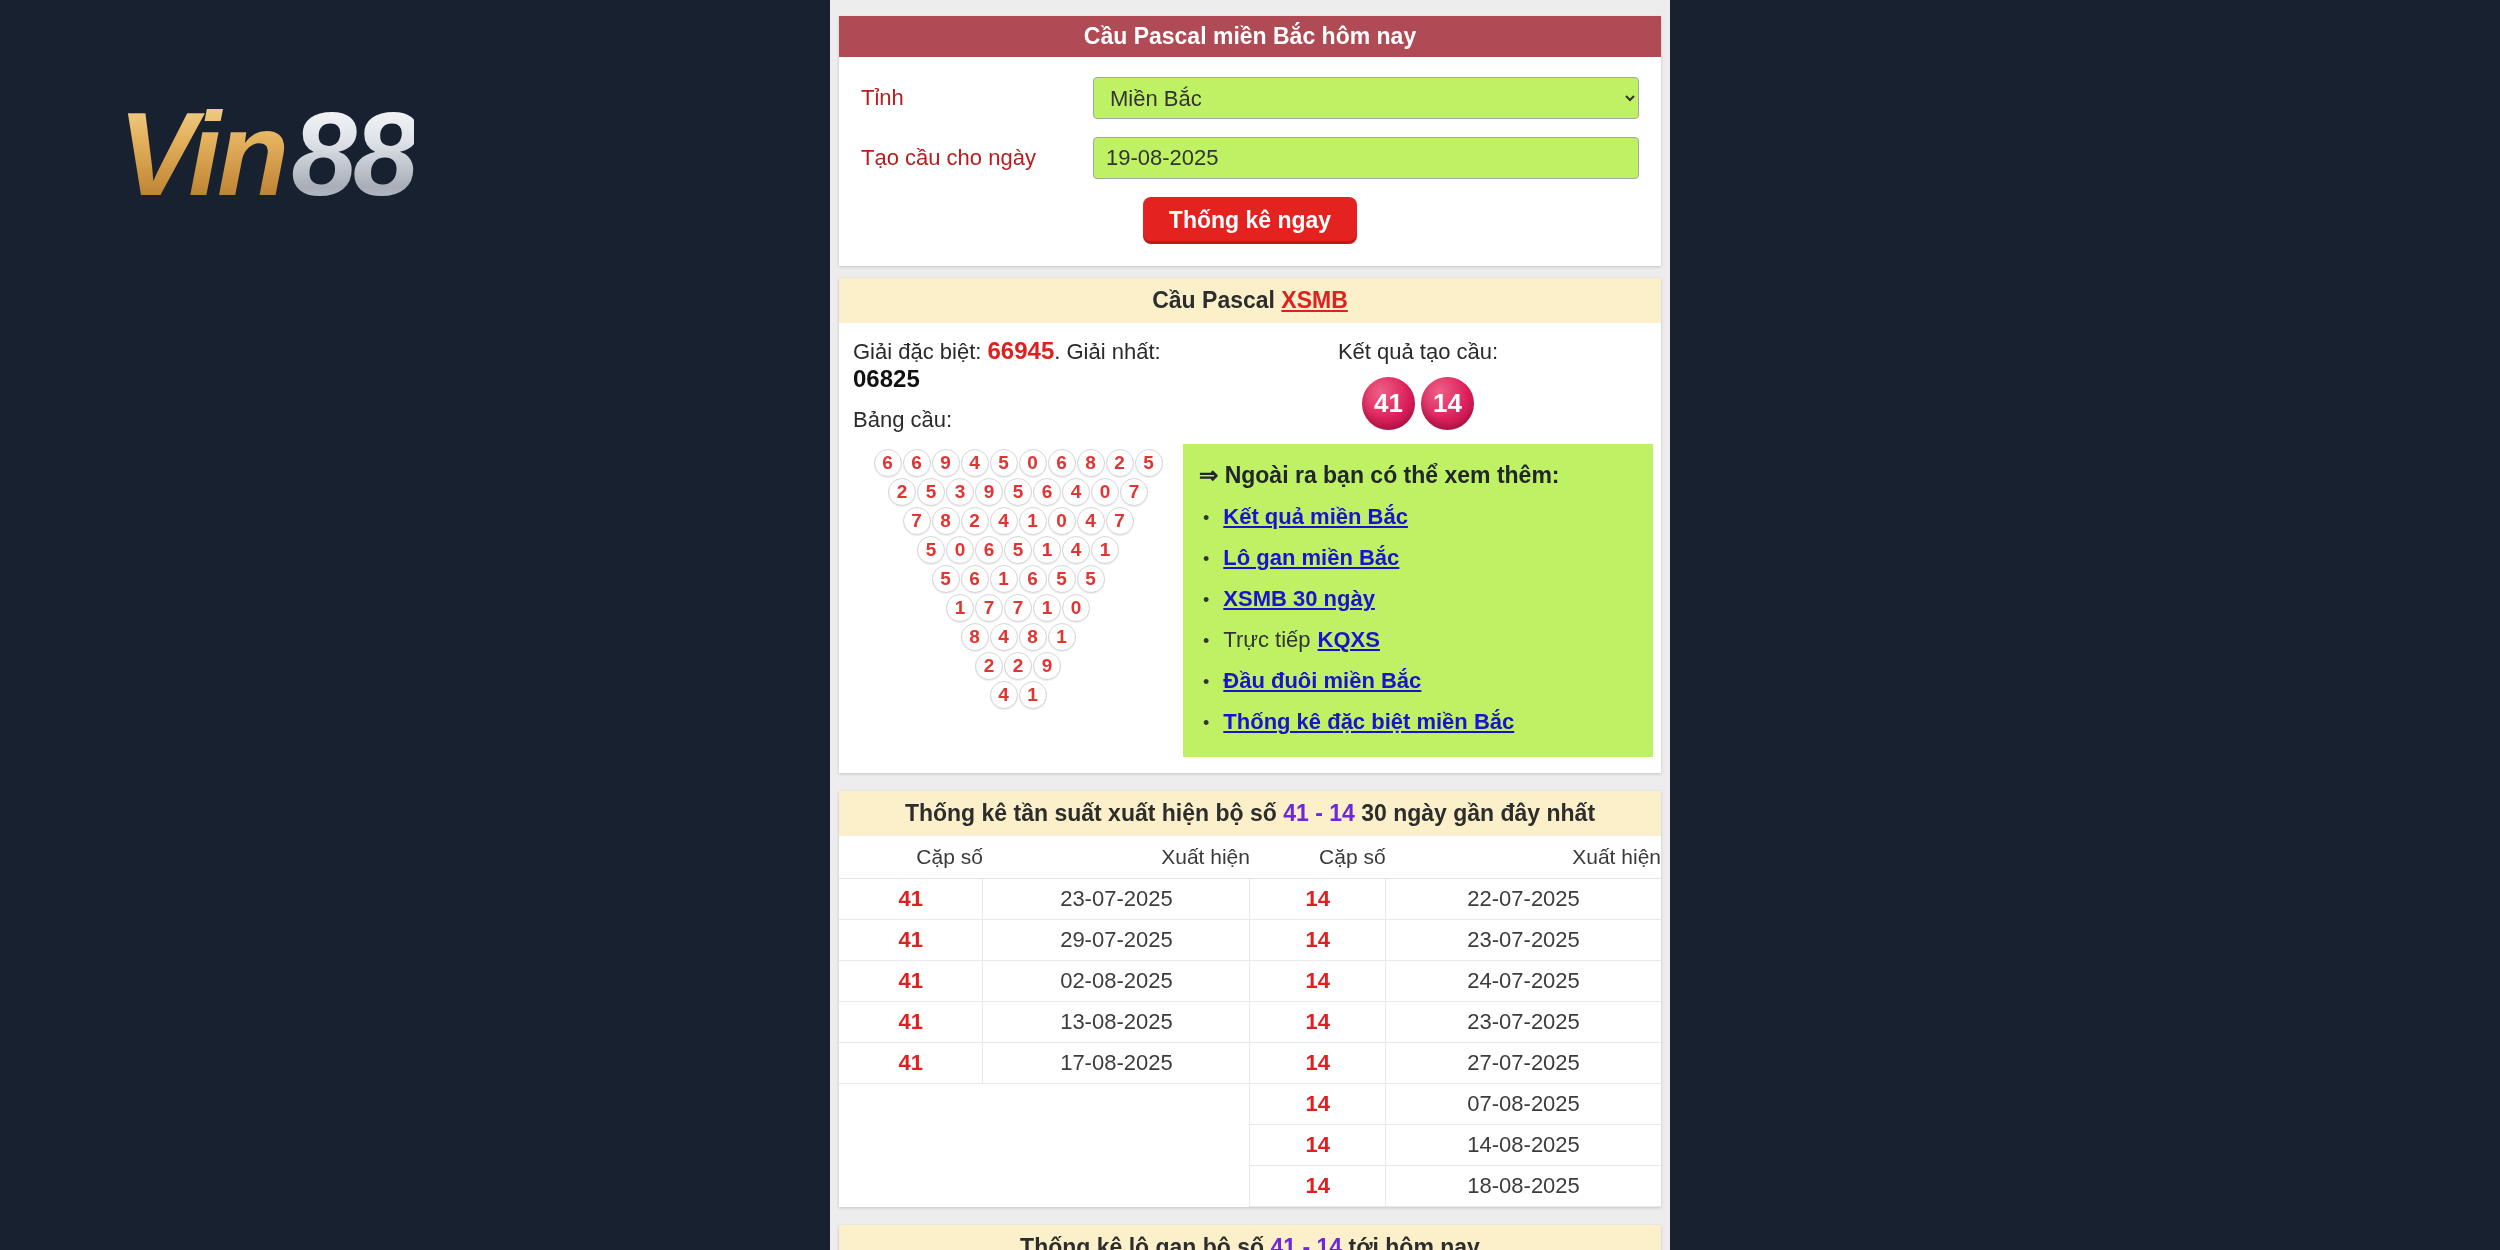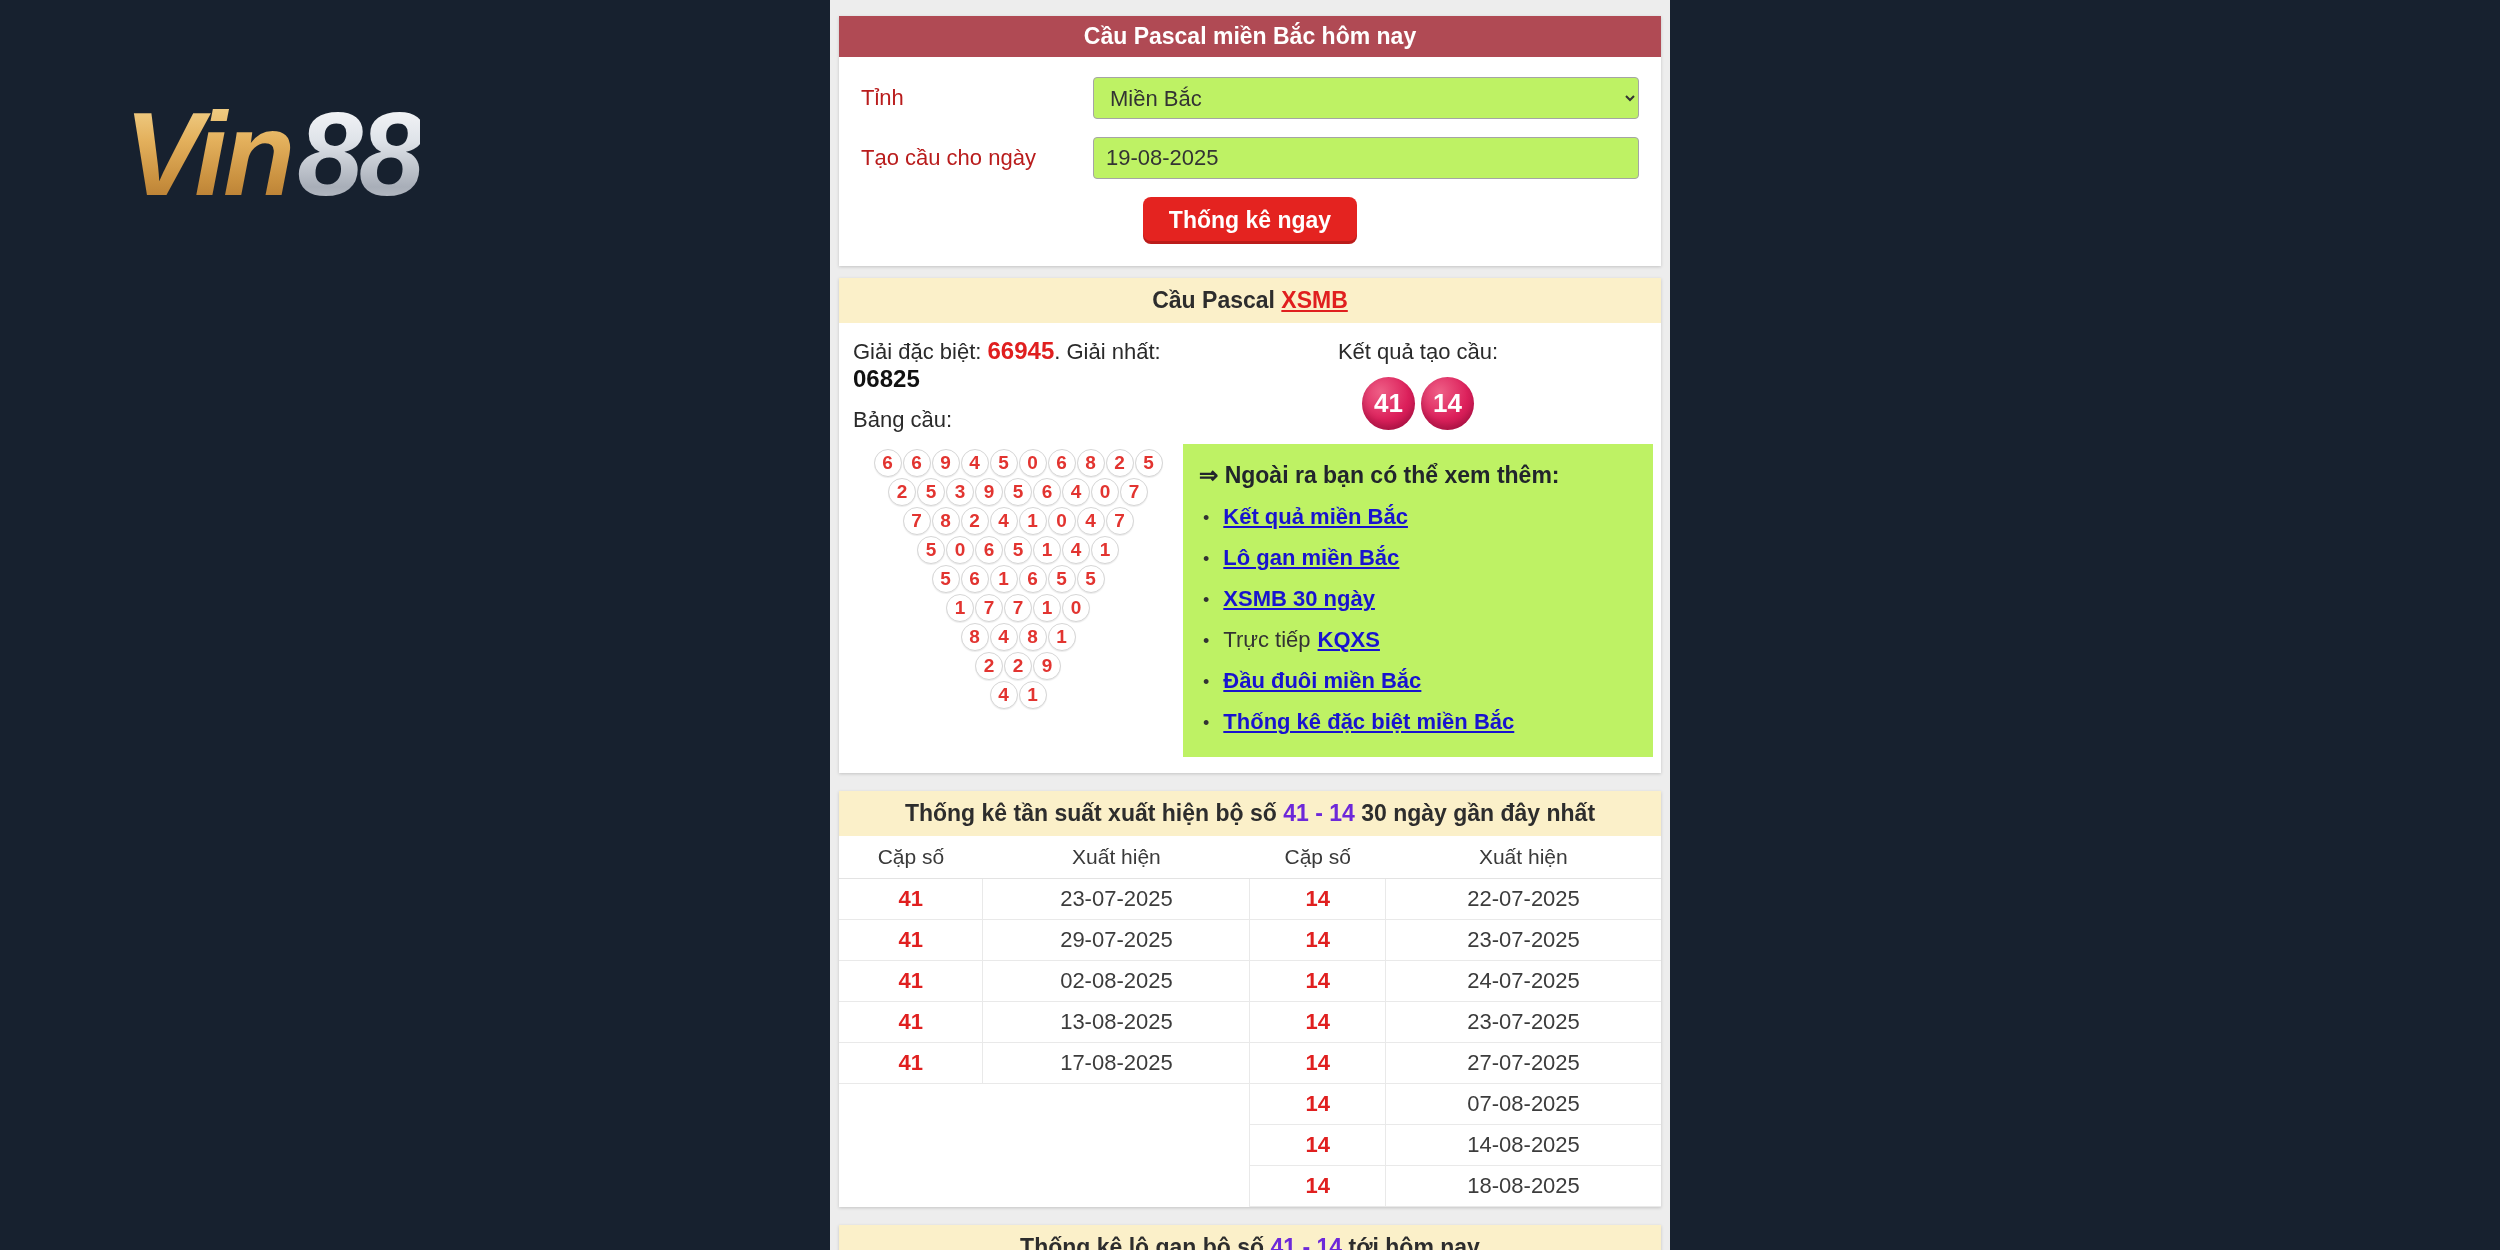--- a/index.html
+++ b/index.html
@@ -6,21 +6,21 @@
   html, body { width: 2500px; height: 1250px; }
   body {
     background: #17212f;
     font-family: "Liberation Sans", sans-serif;
     position: relative;
     overflow: hidden;
   }
 
   
   .logo {
-    position: absolute; left: 124px; top: 95px;
+    position: absolute; left: 118px; top: 95px;
     font-size: 118px; font-weight: bold; font-style: italic;
     letter-spacing: -4px; line-height: 1; white-space: nowrap;
   }
   .logo-vin {
     background: linear-gradient(180deg, #f7dd9b 0%, #e3b05c 40%, #c9903f 70%, #a96f2a 100%);
     -webkit-background-clip: text; background-clip: text; color: transparent;
     padding-right: 6px;
   }
   .logo-88 {
     background: linear-gradient(180deg, #ffffff 0%, #dfe3e9 40%, #a8aeb8 75%, #c9cdd4 100%);
@@ -104,21 +104,21 @@
   .see-more-list li { display: flex; align-items: baseline; margin-top: 15px; font-size: 22px; }
   .bullet { color: #333; margin: 0 14px 0 4px; font-size: 18px; }
   .see-prefix { color: #333; margin-right: 7px; }
   .see-link { color: #1813cf; font-weight: bold; text-decoration: underline; cursor: pointer; }
 
   
   .card-table { margin-top: 18px; }
   table { width: 100%; border-collapse: collapse; table-layout: fixed; }
   th {
     font-size: 21px; font-weight: normal; color: #3a3a3a;
-    padding: 9px 0; text-align: center;
+    padding: 9px 0; text-align: right;
     border-bottom: 1px solid #e3e3e3;
   }
   td {
     font-size: 22px; text-align: center; padding: 7px 0;
     border-bottom: 1px solid #e9e9e9; border-right: 1px solid #e9e9e9;
   }
   td:last-child { border-right: none; }
   td.pair { color: #e01f1f; font-weight: bold; }
   td.date { color: #3c3c3c; }
   td.blank { border-bottom: none; }

